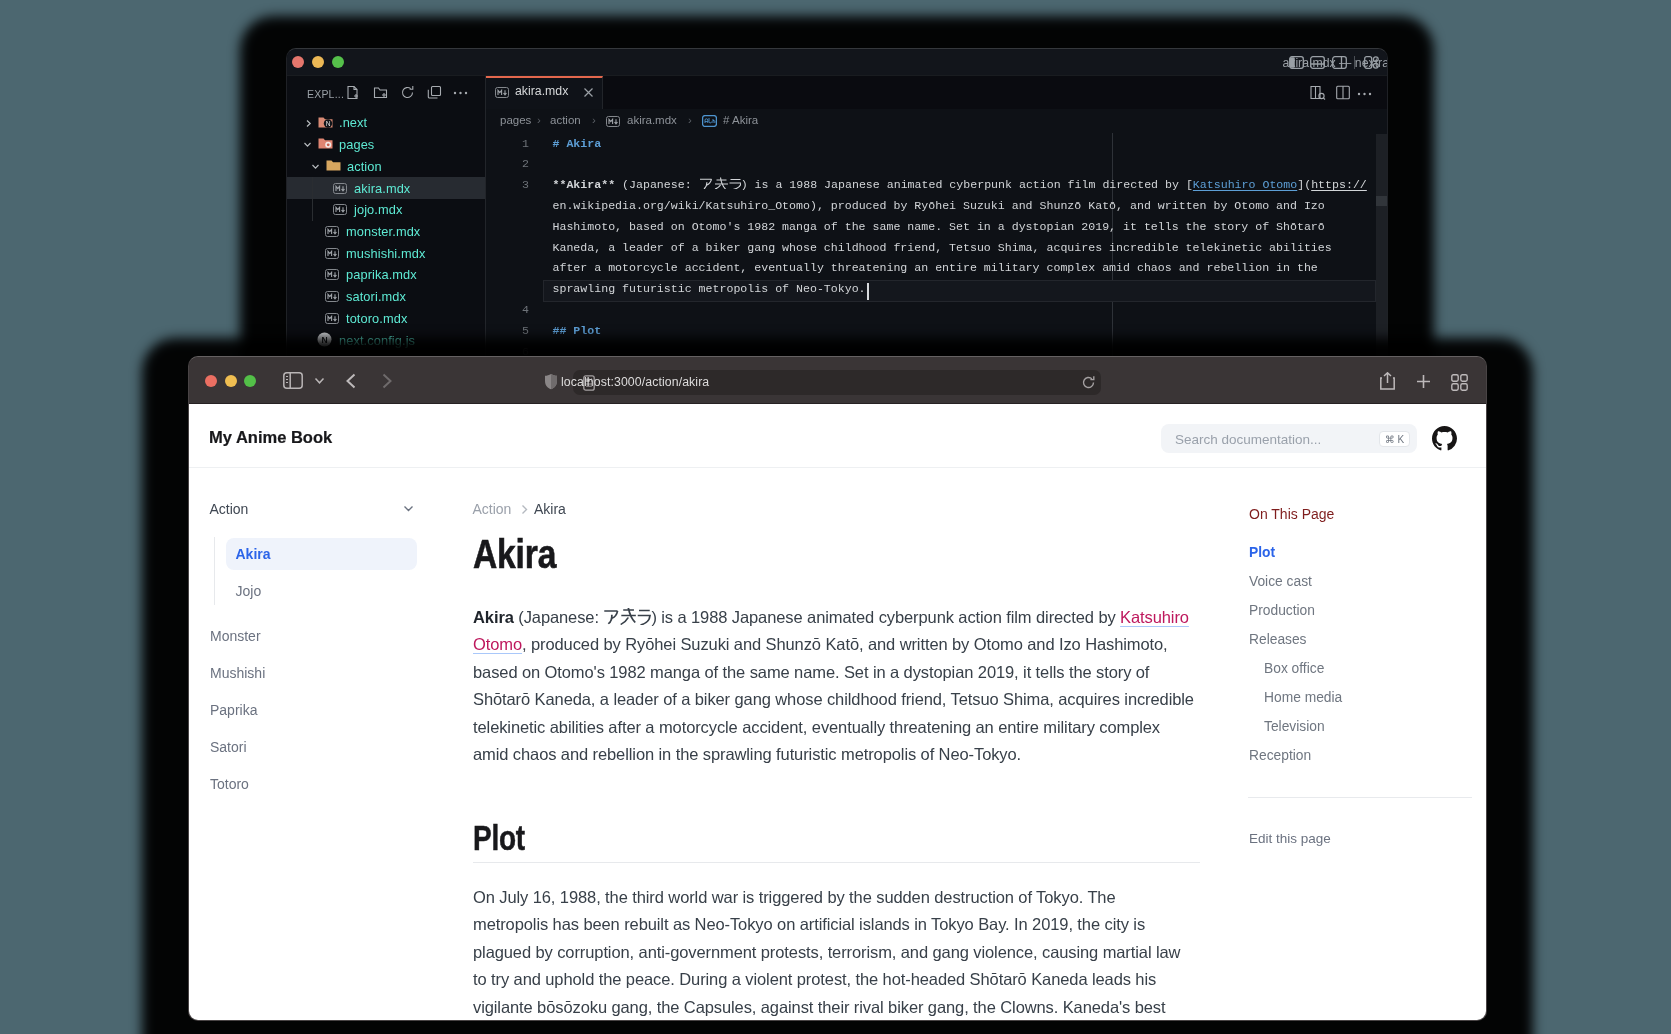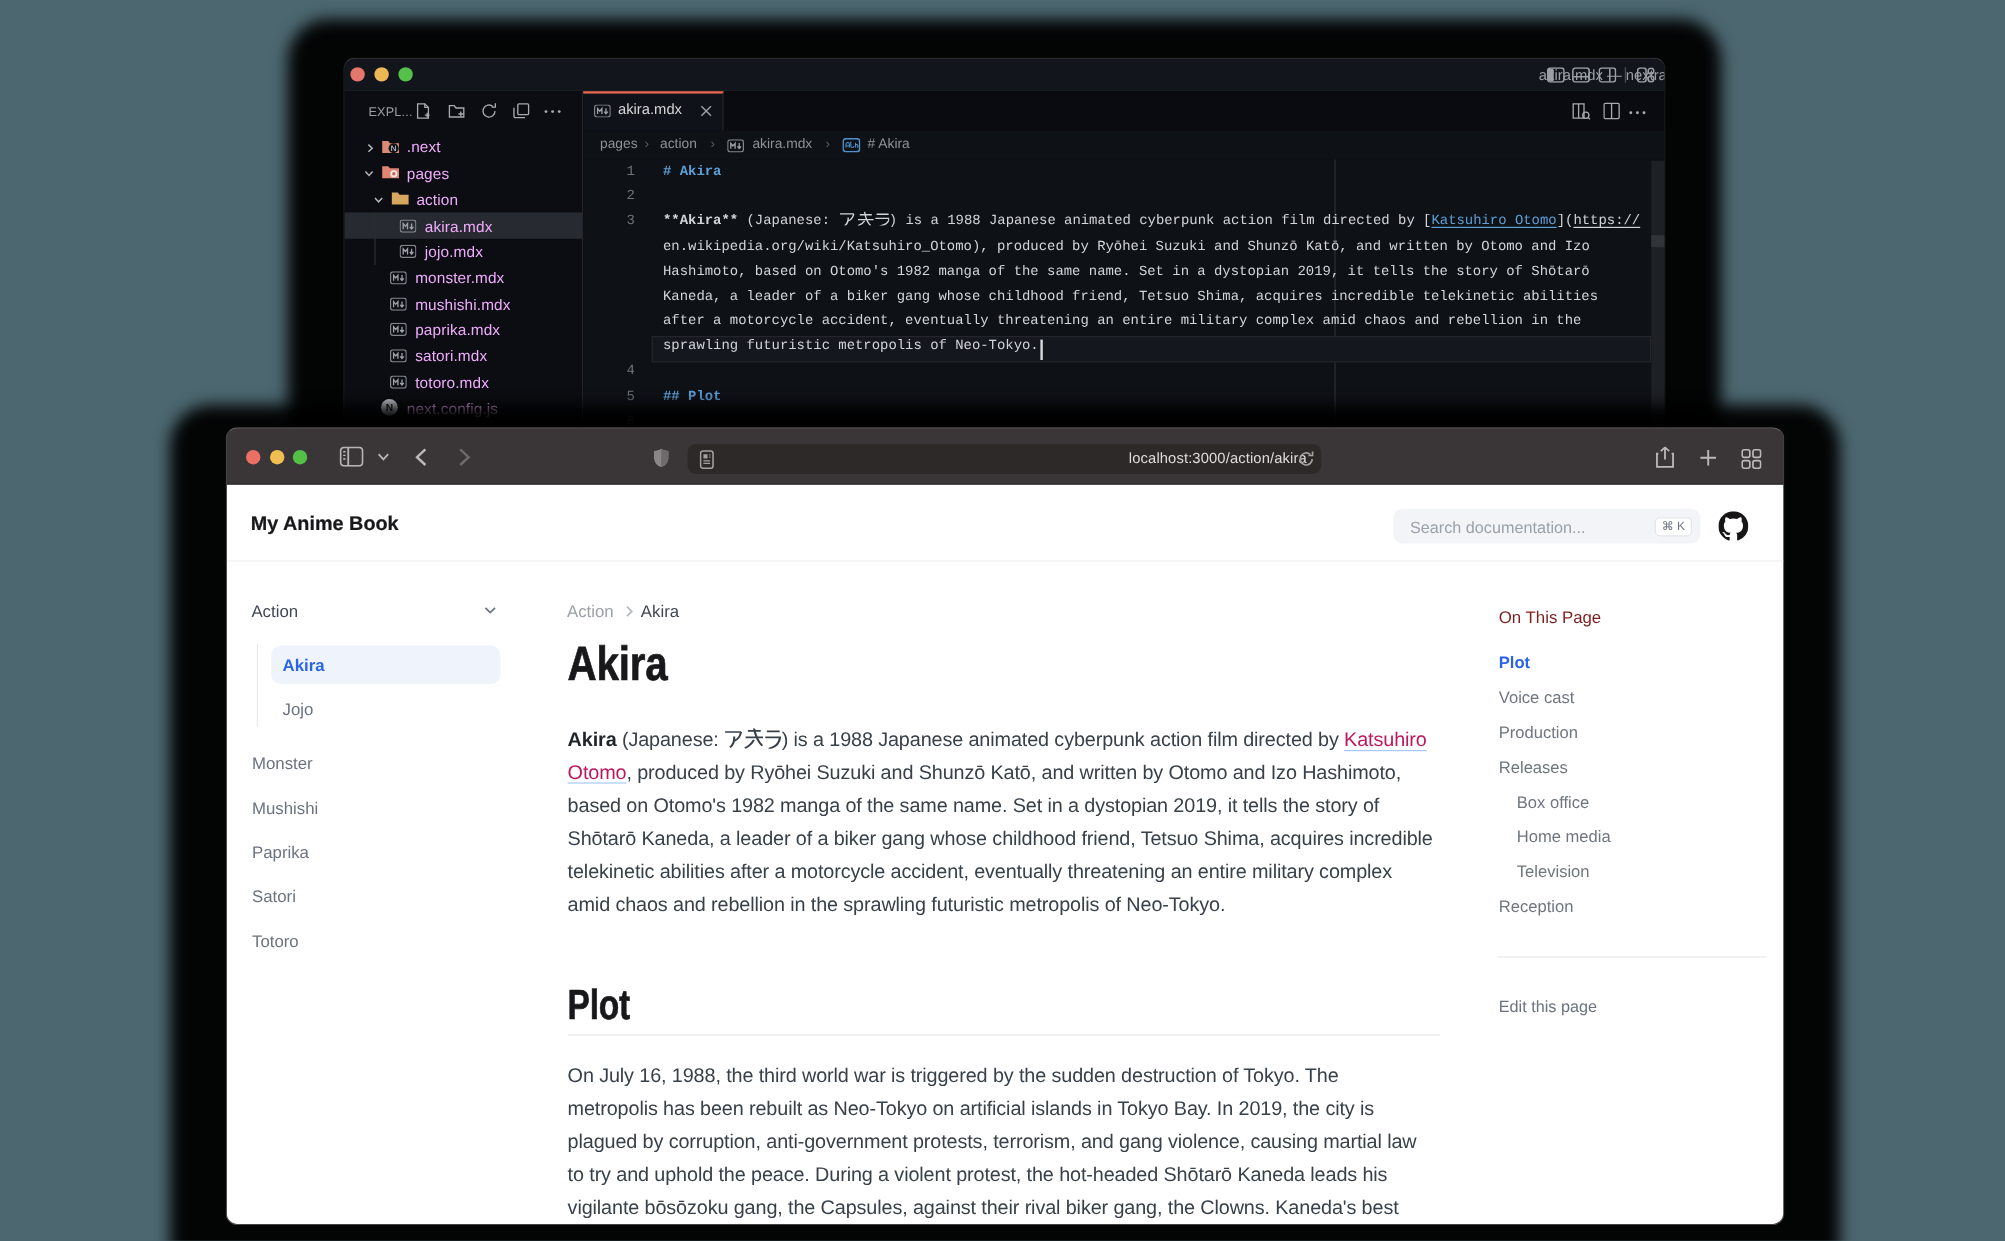--- a/index.html
+++ b/index.html
@@ -1,21 +1,21 @@
 <!DOCTYPE html>
 <html><head><meta charset="utf-8"><style>
 *{margin:0;padding:0;box-sizing:border-box}
 html,body{width:1671px;height:1034px;overflow:hidden}
 body{background:#4c6770;font-family:"Liberation Sans",sans-serif;position:relative}
 .abs{position:absolute}
 svg{display:block}
 #vsc{position:absolute;left:286px;top:48px;width:1102px;height:600px;background:#0e1116;border-radius:10px;
  box-shadow:0 14px 12px 46px rgba(0,0,0,.96);border:1px solid rgba(255,255,255,.07);border-top:1px solid rgba(255,255,255,.16);overflow:hidden}
 .tl{position:absolute;width:12px;height:12px;border-radius:50%}
-.lbl{position:absolute;top:3.5px;font-size:12.8px;color:#f0abfc;letter-spacing:.1px}
+.lbl{position:absolute;top:3.5px;font-size:12.8px;color:#5eead4;letter-spacing:.1px}
 .mdxico{position:absolute;width:14px;height:11px}
 .codeline{position:absolute;left:0;width:903px;height:20.8px;line-height:20.8px;font-family:"Liberation Mono",monospace;font-size:11.6px}
 .gut{position:absolute;left:0;width:43px;text-align:right;color:#6e7379}
 .cl{position:absolute;left:66.5px;white-space:pre;color:#d2d5d8}
 .cb{color:#5d9fd6}
 .bc{position:absolute;top:64.5px;font-size:11.5px;color:#8d9298;white-space:pre}
 #saf{position:absolute;left:188px;top:356px;width:1299px;height:665px;border-radius:10px;background:#3a3536;
  box-shadow:0 28px 12px 46px rgba(0,0,0,.96);border:1px solid rgba(255,255,255,.08);border-top:1px solid rgba(255,255,255,.22);overflow:hidden}
 #pc{position:absolute;left:0;top:47px;width:1299px;height:618px;background:#fff}
 .sbitem{position:absolute;font-size:14px;color:#6b7280}
@@ -283,21 +283,21 @@
 <svg class="abs" style="left:355px;top:15.5px" width="14" height="17" viewBox="0 0 14 17">
 <path d="M7 1 C9 2.2 11 2.8 13 2.8 V8 C13 12.5 10.5 15 7 16.2 C3.5 15 1 12.5 1 8 V2.8 C3 2.8 5 2.2 7 1 Z" fill="#8a8687"></path>
 <path d="M7 1 C9 2.2 11 2.8 13 2.8 V8 C13 12.5 10.5 15 7 16.2 Z" fill="#6f6b6c"></path>
     </svg>
 <div class="abs" style="left:384px;top:13px;width:528px;height:25px;background:#2d2929;border-radius:7px"></div>
 <svg class="abs" style="left:394px;top:17.5px" width="12" height="16" viewBox="0 0 12 16">
 <rect x="0.8" y="0.8" width="10.4" height="14.4" rx="2" fill="none" stroke="#a5a1a2" stroke-width="1.3"></rect>
 <path d="M3.2 3.6 h3.4 v3.4 h-3.4 z" fill="#a5a1a2"></path>
       <path d="M8 4 h1 M8 6 h1 M3.2 9 h5.6 M3.2 11.2 h5.6" stroke="#a5a1a2" stroke-width="1"></path>
     </svg>
-<div class="abs" style="left:372px;top:18px;width:528px;text-align:right;font-size:12.3px;color:#dddcdc;letter-spacing:.1px">localhost:3000/action/akira</div>
+<div class="abs" style="left:372px;top:18px;width:528px;text-align:left;font-size:12.3px;color:#dddcdc;letter-spacing:.1px">localhost:3000/action/akira</div>
 <svg class="abs" style="left:893px;top:17.5px" width="13" height="15" viewBox="0 0 13 15">
 <path d="M11.5 7.5 a5 5 0 1 1 -1.6 -3.7" fill="none" stroke="#a5a1a2" stroke-width="1.4"></path>
 <path d="M11.8 1.2 v3.4 h-3.4" fill="none" stroke="#a5a1a2" stroke-width="1.4"></path>
     </svg>
 <svg class="abs" style="left:1191px;top:14.5px" width="15" height="19" viewBox="0 0 15 19">
 <path d="M2 7 h-1.2 v11 h13.4 v-11 H13" fill="none" stroke="#bdb9ba" stroke-width="1.5" transform="translate(0,-1)"></path>
 <path d="M7.5 1 v10 M4 4 L7.5 0.8 L11 4" fill="none" stroke="#bdb9ba" stroke-width="1.5"></path>
     </svg>
 <svg class="abs" style="left:1227px;top:17px" width="15" height="15" viewBox="0 0 15 15">
 <path d="M7.5 1 v13 M1 7.5 h13" stroke="#bdb9ba" stroke-width="1.6"></path>

